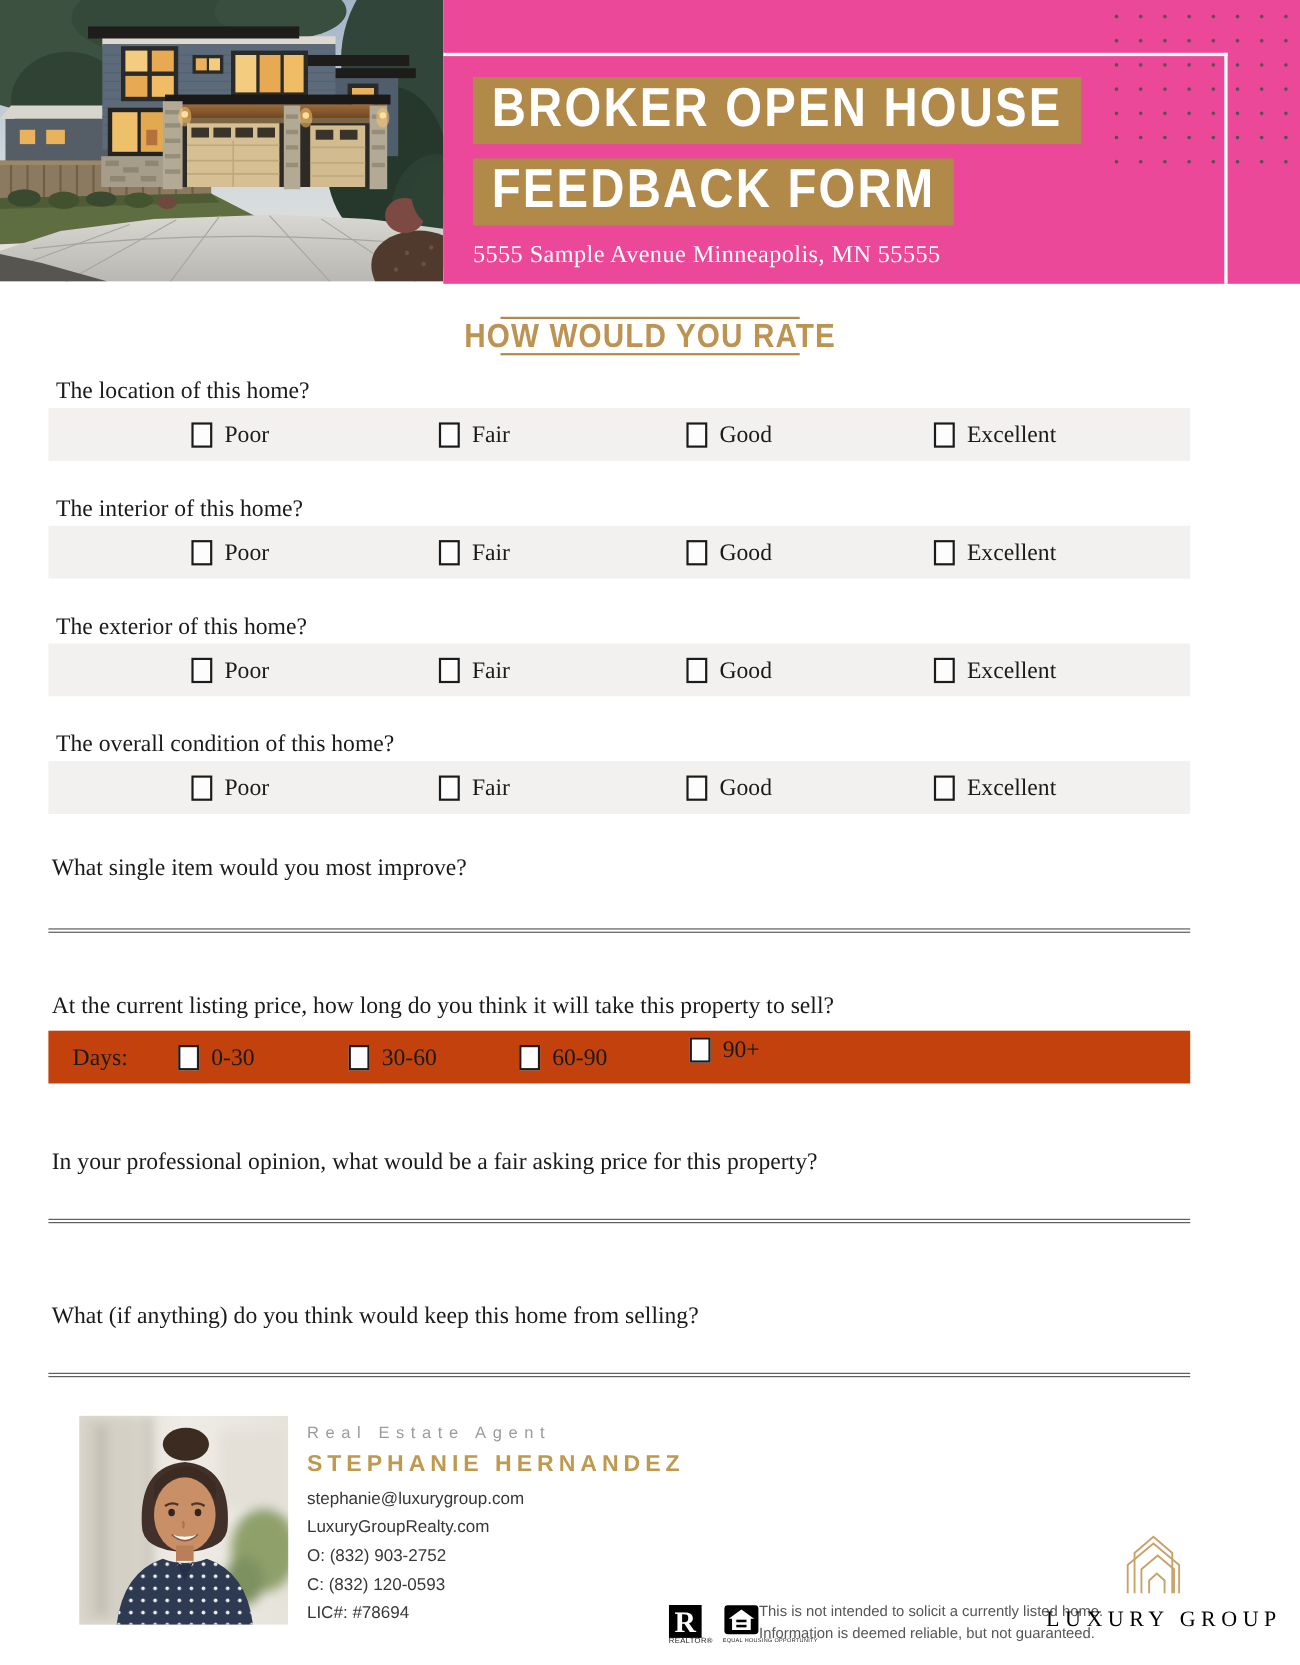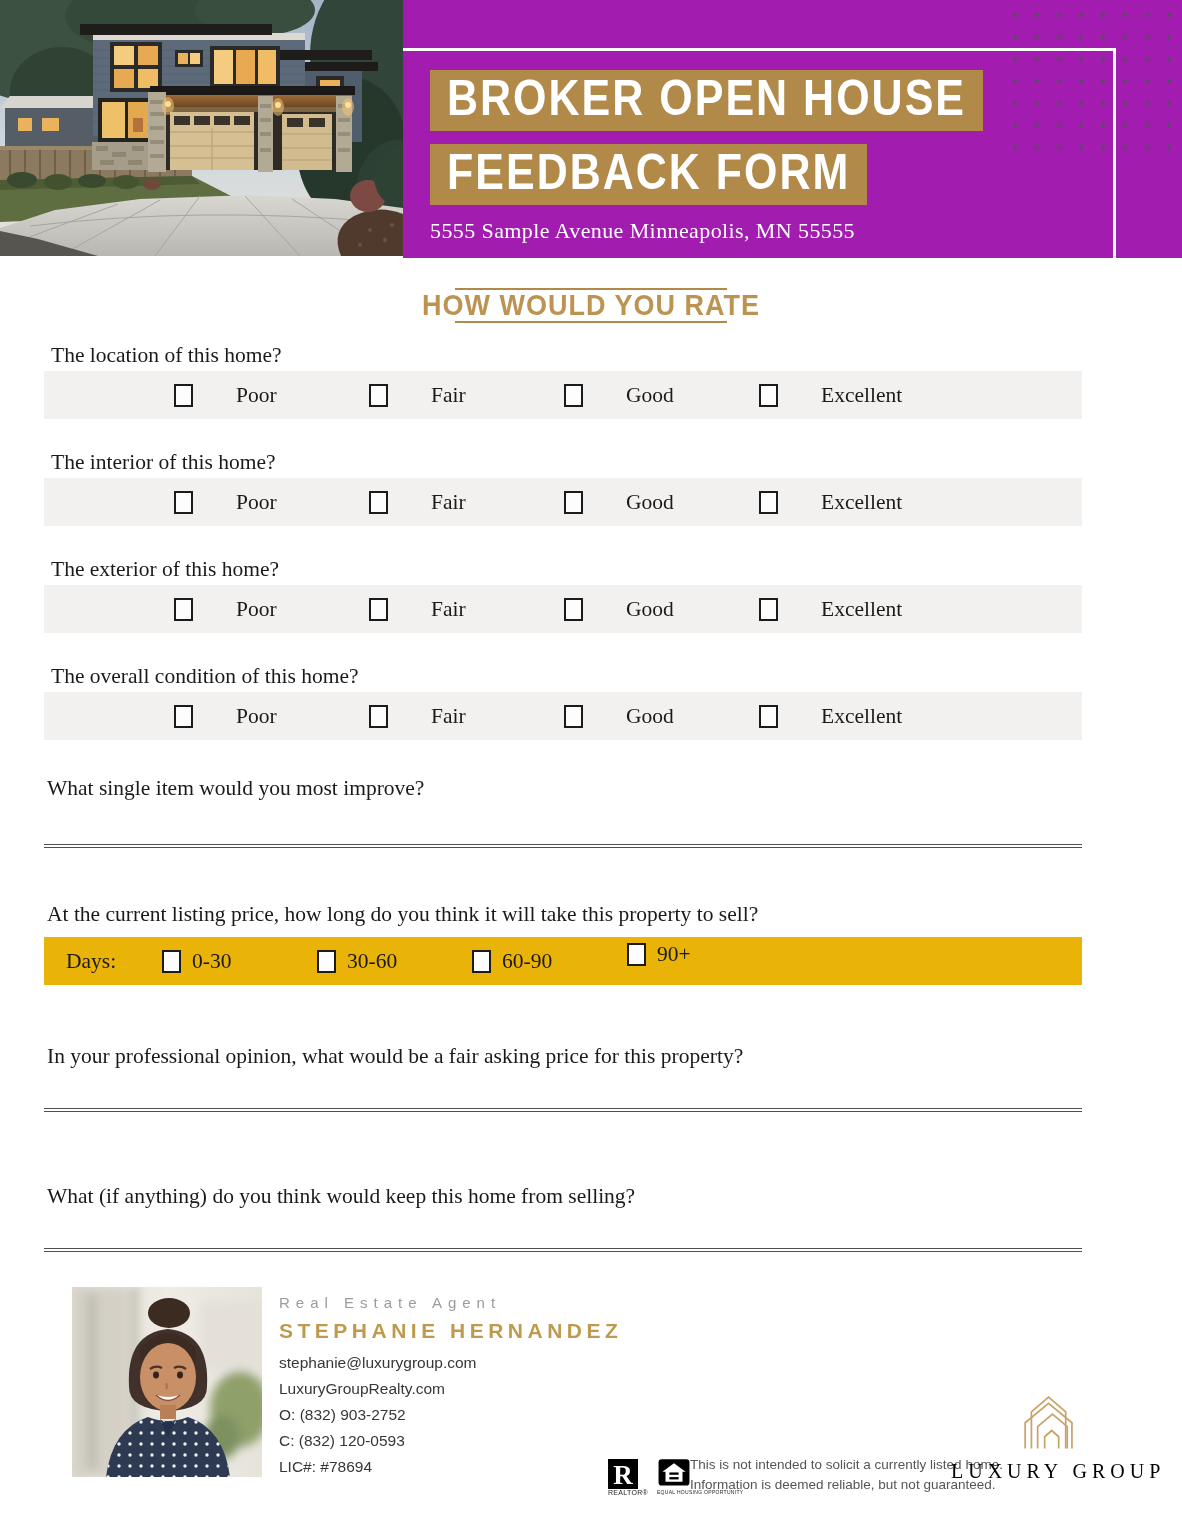--- a/index.html
+++ b/index.html
@@ -6,21 +6,21 @@
   html,body { width:1182px; }
   body {
     height:1514px; background:#fff; position:relative; overflow:hidden;
     font-family:"Liberation Serif", serif; color:#1a1a1a;
   }
 
   
   .header { display:flex; height:258px; }
   .photo { width:403px; height:256px; flex:none; }
   .photo svg { display:block; width:100%; height:100%; }
-  .header-right { flex:1; background:#a21caf; position:relative; overflow:hidden; }
+  .header-right { flex:1; background:#ec4899; position:relative; overflow:hidden; }
   .dots {
     position:absolute; top:4px; right:6px; width:172px; height:148px;
     background-image:radial-gradient(circle, #515154 1.5px, transparent 1.9px);
     background-size:22px 22px;
   }
   .frame {
     position:absolute; top:48px; left:0; right:66px; bottom:-6px;
     border-top:3px solid #fff; border-right:3px solid #fff;
   }
   .header-content { position:relative; padding:70px 0 0 27px; }
@@ -43,31 +43,31 @@
   .rate-title span { display:inline-block; transform:scaleY(1.12); }
 
   .main { margin:0 44px; width:1038px; }
   .q { font-size:21.5px; height:28px; line-height:28px; padding-left:7px; }
   .qblock { margin-top:29px; }
   .qblock.first { margin-top:21px; }
   .opt-row {
     background:#f2f1ef; height:48px; margin-top:2px;
     display:flex; align-items:center; padding-left:130px;
   }
-  .opt { display:flex; align-items:center; width:195px; flex:none;gap:32px; }
+  .opt { display:flex; align-items:center; width:225px; flex:none; }
   .box { width:19px; height:23px; border:2px solid #1b1b1b; background:#fdfdfd; flex:none; }
   .opt-label { margin-left:11px; font-size:21.5px; }
 
   .free-q { font-size:21.5px; height:28px; line-height:28px; padding-left:3px; }
   .fq-improve { margin-top:34px; }
   .answer-line { height:0; border-bottom:4px double #4f4f4f; }
   .al-improve { margin-top:42px; }
   .fq-selltime { margin-top:52px; }
   .days-row {
-    background:#eab308; height:48px; margin-top:9px;
+    background:#c2410c; height:48px; margin-top:9px;
     display:flex; align-items:center; padding-left:22px;
   }
   .days-label { font-size:21.5px; width:60px; margin-right:36px; }
   .day-opt { display:flex; align-items:center; width:155px; flex:none; }
   .day-opt.last { transform:translateY(-7px); }
   .fq-price { margin-top:57px; }
   .al-price { margin-top:38px; }
   .fq-keep { margin-top:70px; }
   .al-keep { margin-top:38px; }
 

